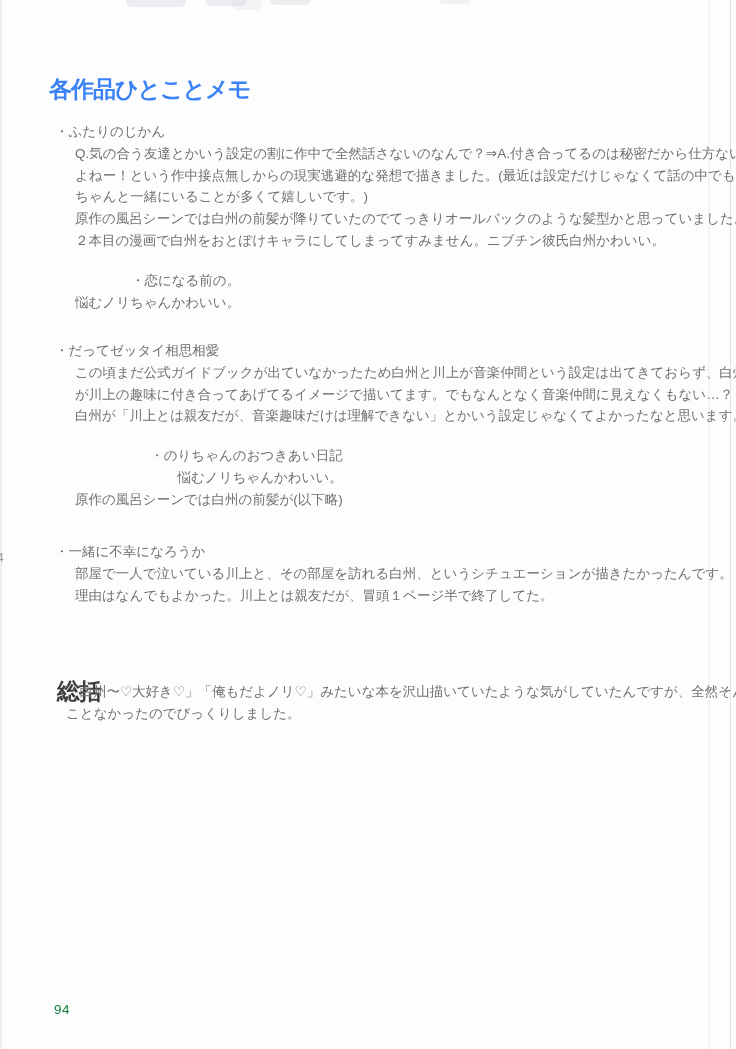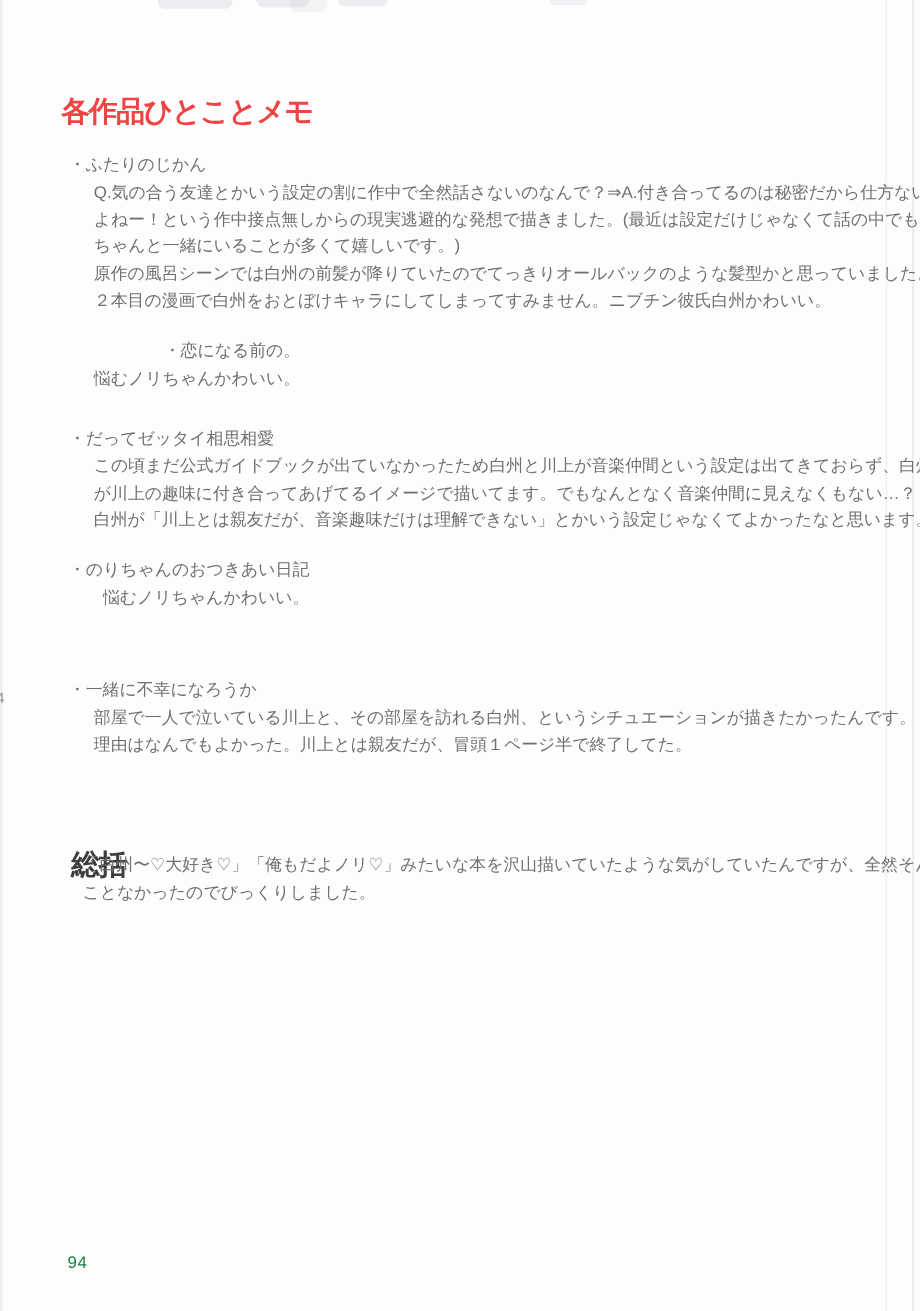--- a/index.html
+++ b/index.html
@@ -20,21 +20,21 @@
   .smudge{position:absolute;background:rgba(200,205,212,.32);border-radius:0 0 6px 6px;}
   .sm1{left:126px;top:0;width:60px;height:7px;}
   .sm2{left:205px;top:0;width:42px;height:6px;}
   .sm3{left:232px;top:0;width:30px;height:10px;background:rgba(200,205,212,.2);}
   .sm4{left:270px;top:0;width:40px;height:5px;}
   .sm5{left:440px;top:0;width:30px;height:4px;background:rgba(200,205,212,.22);}
 
   
   .h-main{
     position:absolute;left:49px;top:74px;
-    font-size:23px;font-weight:bold;color:#ef4444;
+    font-size:23px;font-weight:bold;color:#3b82f6;
     letter-spacing:-1px;line-height:30px;white-space:nowrap;
   }
   .h-sum{
     position:absolute;left:57px;top:644px;
     font-size:23px;font-weight:bold;color:#3d3d40;
     letter-spacing:-1px;line-height:30px;white-space:nowrap;margin-top:32px;
   }
 
   
   .sec{position:absolute;left:55px;color:#6f6f72;font-size:13.5px;}
@@ -101,20 +101,21 @@
       <div class="line">この頃まだ公式ガイドブックが出ていなかったため白州と川上が音楽仲間という設定は出てきておらず、白州</div>
       <div class="line">が川上の趣味に付き合ってあげてるイメージで描いてます。でもなんとなく音楽仲間に見えなくもない…？</div>
       <div class="line">白州が「川上とは親友だが、音楽趣味だけは理解できない」とかいう設定じゃなくてよかったなと思います。</div>
     </div>
   </div>
 
   <div class="sec sec4">
     <div class="line title">・のりちゃんのおつきあい日記</div>
     <div class="body">
       <div class="line">悩むノリちゃんかわいい。</div>
+      <div class="line">原作の風呂シーンでは白州の前髪が(以下略)</div>
     </div>
   </div>
 
   <div class="sec sec5">
     <div class="line title">・一緒に不幸になろうか</div>
     <div class="body">
       <div class="line">部屋で一人で泣いている川上と、その部屋を訪れる白州、というシチュエーションが描きたかったんです。</div>
       <div class="line">理由はなんでもよかった。川上とは親友だが、冒頭１ページ半で終了してた。</div>
     </div>
   </div>

